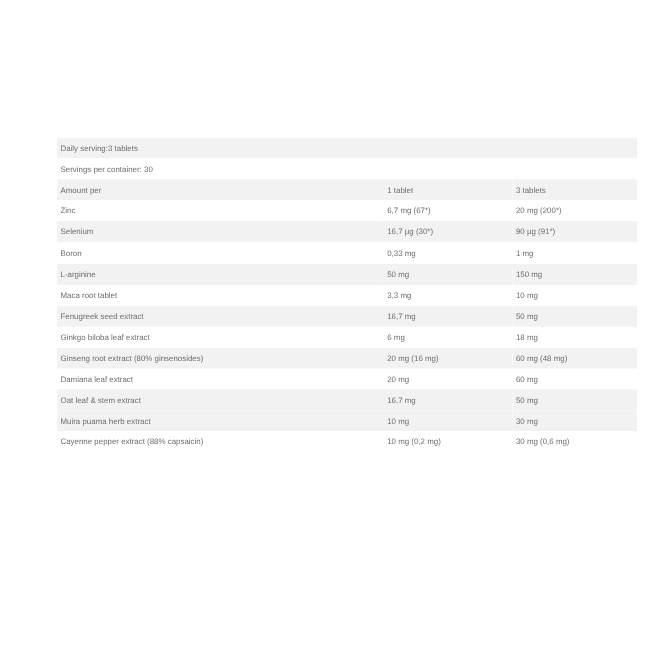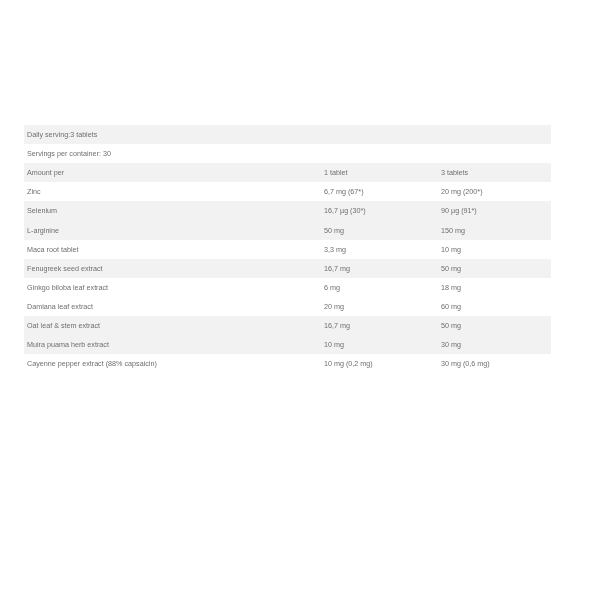--- a/index.html
+++ b/index.html
@@ -5,21 +5,21 @@
     html, body {
       margin: 0;
       padding: 0;
       background: #ffffff;
       width: 600px;
       height: 600px;
       overflow: hidden;
     }
     .table-wrap {
       position: absolute;
-      left: 24px;
+      left: 52px;
       top: 125px;
       width: 527px;
     }
     table {
       border-collapse: collapse;
       width: 527px;
       font-family: "Liberation Sans", sans-serif;
       font-size: 7.2px;
       color: #6e6e6e;
       table-layout: fixed;
@@ -61,39 +61,49 @@
       <tr>
         <td>Zinc</td>
         <td>6,7 mg (67*)</td>
         <td>20 mg (200*)</td>
       </tr>
       <tr class="striped">
         <td>Selenium</td>
         <td>16,7 µg (30*)</td>
         <td>90 µg (91*)</td>
       </tr>
+      <tr>
+        <td>Boron</td>
+        <td>0,33 mg</td>
+        <td>1 mg</td>
+      </tr>
       <tr class="striped">
         <td>L-arginine</td>
         <td>50 mg</td>
         <td>150 mg</td>
       </tr>
       <tr>
         <td>Maca root tablet</td>
         <td>3,3 mg</td>
         <td>10 mg</td>
       </tr>
       <tr class="striped">
         <td>Fenugreek seed extract</td>
         <td>16,7 mg</td>
         <td>50 mg</td>
       </tr>
       <tr>
         <td>Ginkgo biloba leaf extract</td>
         <td>6 mg</td>
         <td>18 mg</td>
+      </tr>
+      <tr class="striped">
+        <td>Ginseng root extract (80% ginsenosides)</td>
+        <td>20 mg (16 mg)</td>
+        <td>60 mg (48 mg)</td>
       </tr>
       <tr>
         <td>Damiana leaf extract</td>
         <td>20 mg</td>
         <td>60 mg</td>
       </tr>
       <tr class="striped">
         <td>Oat leaf &amp; stem extract</td>
         <td>16,7 mg</td>
         <td>50 mg</td>

